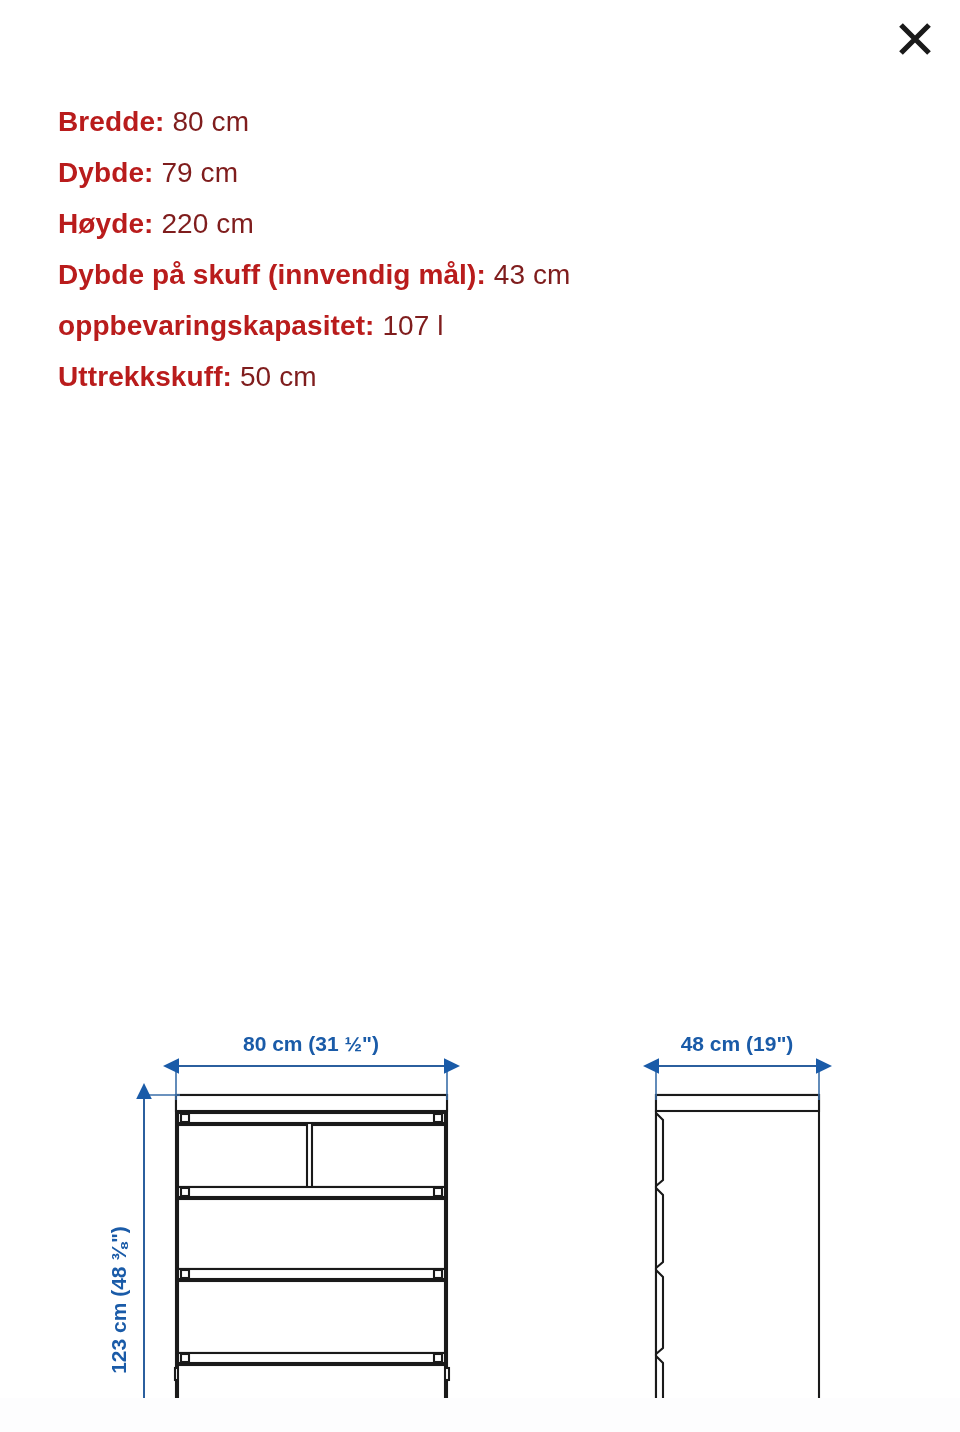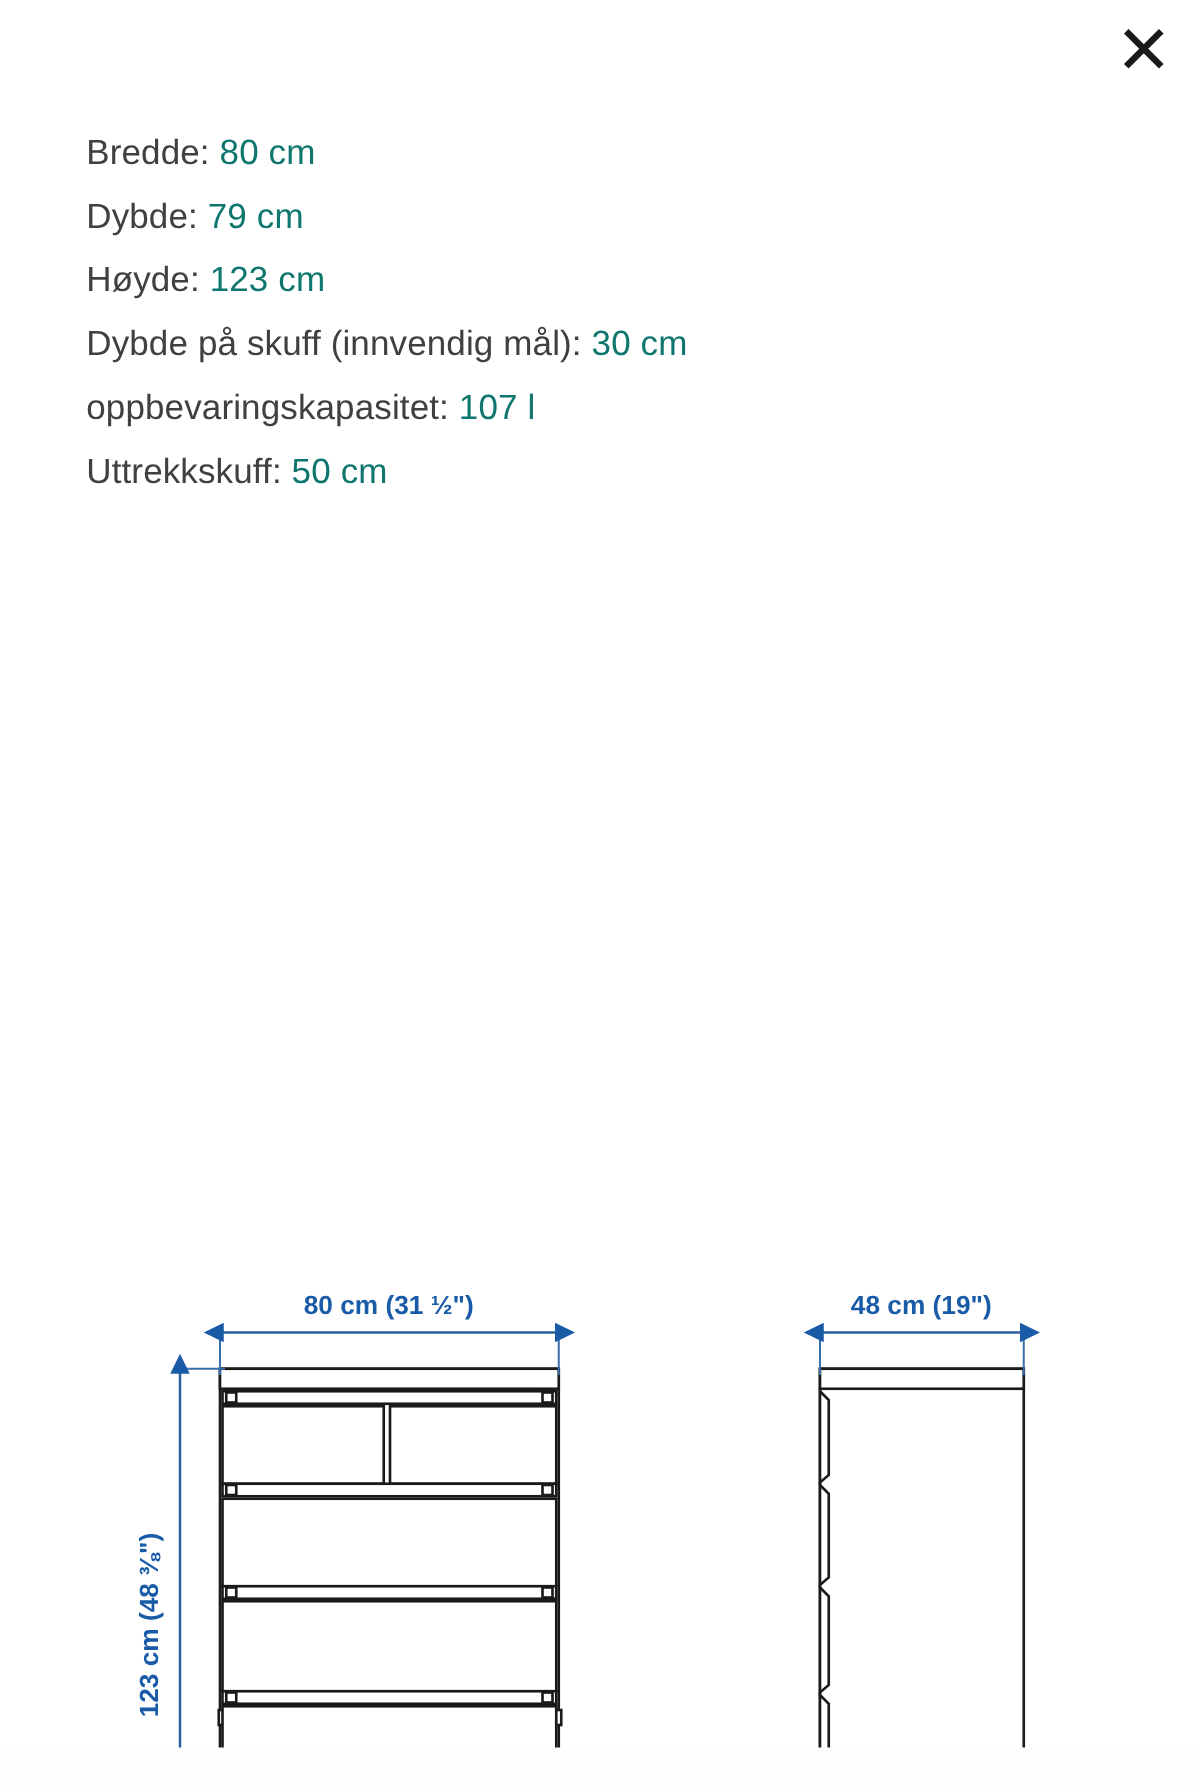--- a/index.html
+++ b/index.html
@@ -41,27 +41,26 @@
     width: 860px;
   }
   .spec-row {
     font-size: 28px;
     line-height: 51px;
     color: #333333;
     white-space: nowrap;
     letter-spacing: 0.1px;
   }
   .spec-label {
-    font-weight: 400;
-    color: #404040;
-    margin-left: 11px;
+    font-weight: 700;
+    color: #b91c1c;
   }
   .spec-value {
     font-weight: 400;
-    color: #0f766e;
+    color: #7f1d1d;
   }
 
   
   #diagrams {
     position: absolute;
     top: 500px;
     left: 0;
     width: 960px;
     height: 920px;
   }
@@ -92,25 +91,25 @@
   <div class="spec-row">
     <span class="spec-label">Bredde:</span>
     <span class="spec-value">80 cm</span>
   </div>
   <div class="spec-row">
     <span class="spec-label">Dybde:</span>
     <span class="spec-value">79 cm</span>
   </div>
   <div class="spec-row">
     <span class="spec-label">Høyde:</span>
-    <span class="spec-value">123 cm</span>
+    <span class="spec-value">220 cm</span>
   </div>
   <div class="spec-row">
     <span class="spec-label">Dybde på skuff (innvendig mål):</span>
-    <span class="spec-value">30 cm</span>
+    <span class="spec-value">43 cm</span>
   </div>
   <div class="spec-row">
     <span class="spec-label">oppbevaringskapasitet:</span>
     <span class="spec-value">107 l</span>
   </div>
   <div class="spec-row">
     <span class="spec-label">Uttrekkskuff:</span>
     <span class="spec-value">50 cm</span>
   </div>
 </div>

